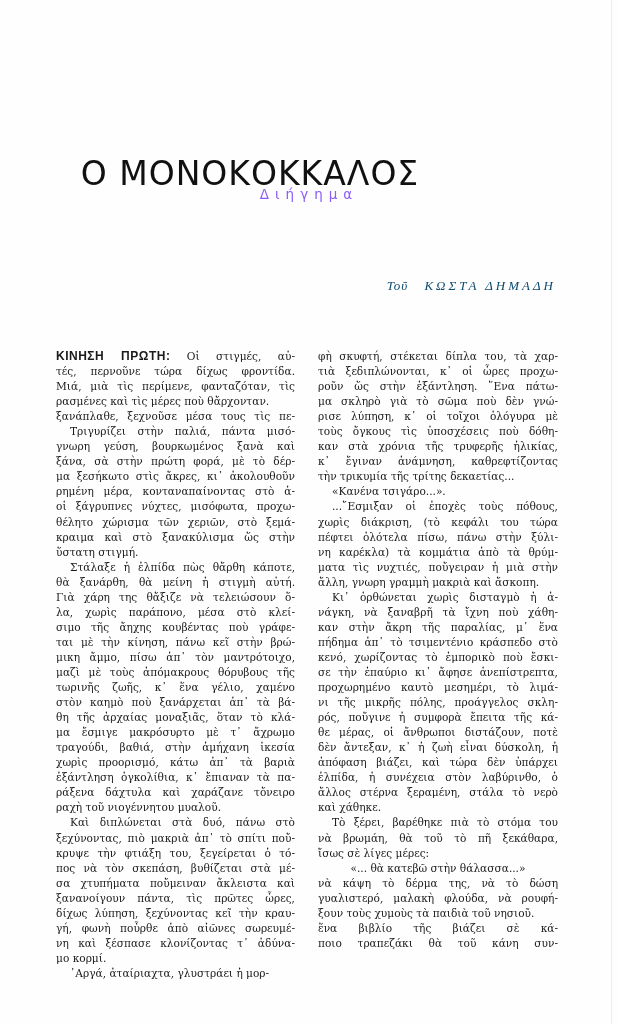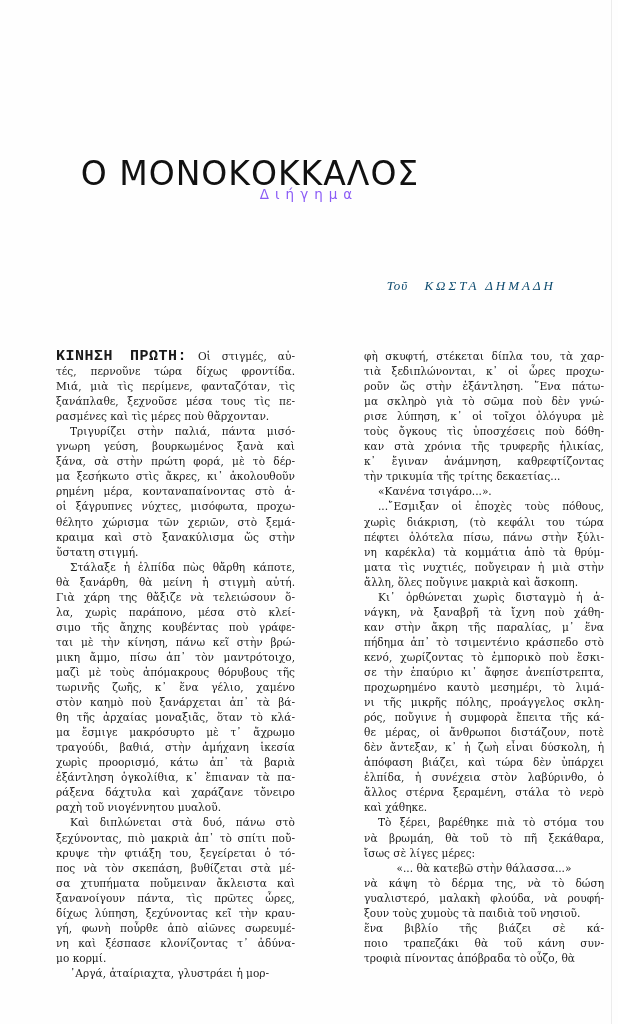--- a/index.html
+++ b/index.html
@@ -12,47 +12,47 @@
            letter-spacing: 1px; color: #111; font-weight: normal; }
   .subtitle { position: absolute; left: 0; width: 618px; top: 186px; text-align: center;
               font-family: "DejaVu Sans", "Liberation Sans", sans-serif; font-size: 13.5px;
               letter-spacing: 6px; color: #8b5cf6; }
   .byline { position: absolute; right: 62px; top: 272px; font-family: "Liberation Serif", serif;
             font-style: italic; font-size: 13px; letter-spacing: 3px; color: #0c4a6e; margin-top: 6px; }
   .byline .pre { letter-spacing: 1px; margin-right: 10px; }
   .col { position: absolute; top: 349px; font-family: "DejaVu Serif", serif; font-size: 10.6px;
          line-height: 15.05px; text-align: justify; color: #1a1a1a; }
   .col.left { left: 56px; width: 239px; }
-  .col.right { left: 318px; width: 240px; margin-left: 46px; }
+  .col.right { left: 318px; width: 240px; }
   .line { display: block; white-space: nowrap; text-align: justify; text-align-last: justify; height: 15.05px; overflow: hidden; }
   .line.last { text-align-last: left; }
   .line.indent { padding-left: 14px; }
   .line.center { text-align-last: center; }
-  .heading-run { font-weight: bold; font-family: Liberation Mono, monospace; font-size: 15px; letter-spacing: 0.5px; }
+  .heading-run { font-weight: bold; font-family: Liberation Sans, sans-serif; font-size: 12px; letter-spacing: 0.5px; }
 </style>
 </head>
 <body>
 
 <div class="page">
   <div class="right-edge"></div>
 
   <h1 class="title">Ο ΜΟΝΟΚΟΚΚΑΛΟΣ</h1>
   <div class="subtitle">Διήγημα</div>
 
   <div class="byline">
     <span class="pre">Τοῦ</span>
     <span>ΚΩΣΤΑ ΔΗΜΑΔΗ</span>
   </div>
 
   <div class="col left" id="left-col">
     <span class="line"><span class="heading-run">ΚΙΝΗΣΗ ΠΡΩΤΗ:</span><span> Οἱ στιγμές, αὐ-</span></span>
   <span class="line">τές, περνοῦνε τώρα δίχως φροντίδα.</span>
       <span class="line">Μιά, μιὰ τὶς περίμενε, φανταζόταν, τὶς</span>
+      <span class="line last">ρασμένες καὶ τὶς μέρες ποὺ θἄρχονταν.</span>
       <span class="line">ξανάπλαθε, ξεχνοῦσε μέσα τους τὶς πε-</span>
-      <span class="line last">ρασμένες καὶ τὶς μέρες ποὺ θἄρχονταν.</span>
       <span class="line indent">Τριγυρίζει στὴν παλιά, πάντα μισό-</span>
       <span class="line">γνωρη γεύση, βουρκωμένος ξανὰ καὶ</span>
       <span class="line">ξάνα, σὰ στὴν πρώτη φορά, μὲ τὸ δέρ-</span>
       <span class="line">μα ξεσήκωτο στὶς ἄκρες, κι᾽ ἀκολουθοῦν</span>
       <span class="line">ρημένη μέρα, κονταναπαίνοντας στὸ ἀ-</span>
       <span class="line">οἱ ξάγρυπνες νύχτες, μισόφωτα, προχω-</span>
       <span class="line">θέλητο χώρισμα τῶν χεριῶν, στὸ ξεμά-</span>
       <span class="line">κραιμα καὶ στὸ ξανακύλισμα ὥς στὴν</span>
       <span class="line last">ὕστατη στιγμή.</span>
       <span class="line indent">Στάλαξε ἡ ἐλπίδα πὼς θἄρθη κάποτε,</span>
@@ -94,21 +94,21 @@
       <span class="line">τοὺς ὄγκους τὶς ὑποσχέσεις ποὺ δόθη-</span>
       <span class="line">καν στὰ χρόνια τῆς τρυφερῆς ἡλικίας,</span>
       <span class="line">κ᾽ ἔγιναν ἀνάμνηση, καθρεφτίζοντας</span>
       <span class="line last">τὴν τρικυμία τῆς τρίτης δεκαετίας...</span>
       <span class="line indent last">«Κανένα τσιγάρο...».</span>
       <span class="line indent">...῎Εσμιξαν οἱ ἐποχὲς τοὺς πόθους,</span>
       <span class="line">χωρὶς διάκριση, (τὸ κεφάλι του τώρα</span>
       <span class="line">πέφτει ὁλότελα πίσω, πάνω στὴν ξύλι-</span>
       <span class="line">νη καρέκλα) τὰ κομμάτια ἀπὸ τὰ θρύμ-</span>
       <span class="line">ματα τὶς νυχτιές, ποὔγειραν ἡ μιὰ στὴν</span>
-      <span class="line last">ἄλλη, ὅλες ποὔγινε μακριὰ καὶ ἄσκοπη.</span>
+      <span class="line last">ἄλλη, γνωρη γραμμὴ μακριὰ καὶ ἄσκοπη.</span>
       <span class="line indent">Κι᾽ ὀρθώνεται χωρὶς δισταγμὸ ἡ ἀ-</span>
       <span class="line">νάγκη, νὰ ξαναβρῆ τὰ ἴχνη ποὺ χάθη-</span>
       <span class="line">καν στὴν ἄκρη τῆς παραλίας, μ᾽ ἕνα</span>
       <span class="line">πήδημα ἀπ᾽ τὸ τσιμεντένιο κράσπεδο στὸ</span>
       <span class="line">κενό, χωρίζοντας τὸ ἐμπορικὸ ποὺ ἔσκι-</span>
       <span class="line">σε τὴν ἐπαύριο κι᾽ ἄφησε ἀνεπίστρεπτα,</span>
       <span class="line">προχωρημένο καυτὸ μεσημέρι, τὸ λιμά-</span>
       <span class="line">νι τῆς μικρῆς πόλης, προάγγελος σκλη-</span>
       <span class="line">ρός, ποὔγινε ἡ συμφορὰ ἔπειτα τῆς κά-</span>
       <span class="line">θε μέρας, οἱ ἄνθρωποι διστάζουν, ποτὲ</span>
@@ -119,15 +119,14 @@
       <span class="line last">καὶ χάθηκε.</span>
       <span class="line indent">Τὸ ξέρει, βαρέθηκε πιὰ τὸ στόμα του</span>
       <span class="line">νὰ βρωμάη, θὰ τοῦ τὸ πῆ ξεκάθαρα,</span>
       <span class="line last">ἴσως σὲ λίγες μέρες:</span>
       <span class="line center">«... θὰ κατεβῶ στὴν θάλασσα...»</span>
       <span class="line">νὰ κάψη τὸ δέρμα της, νὰ τὸ δώση</span>
       <span class="line">γυαλιστερό, μαλακὴ φλούδα, νὰ ρουφή-</span>
       <span class="line last">ξουν τοὺς χυμοὺς τὰ παιδιὰ τοῦ νησιοῦ.</span>
       <span class="line">ἕνα βιβλίο τῆς βιάζει σὲ κά-</span>
       <span class="line">ποιο τραπεζάκι θὰ τοῦ κάνη συν-</span>
-      <span class="line last">τροφιὰ πίνοντας ἀπόβραδα τὸ οὖζο, θὰ</span>
     </div>
 </div>
 
 </body></html>

